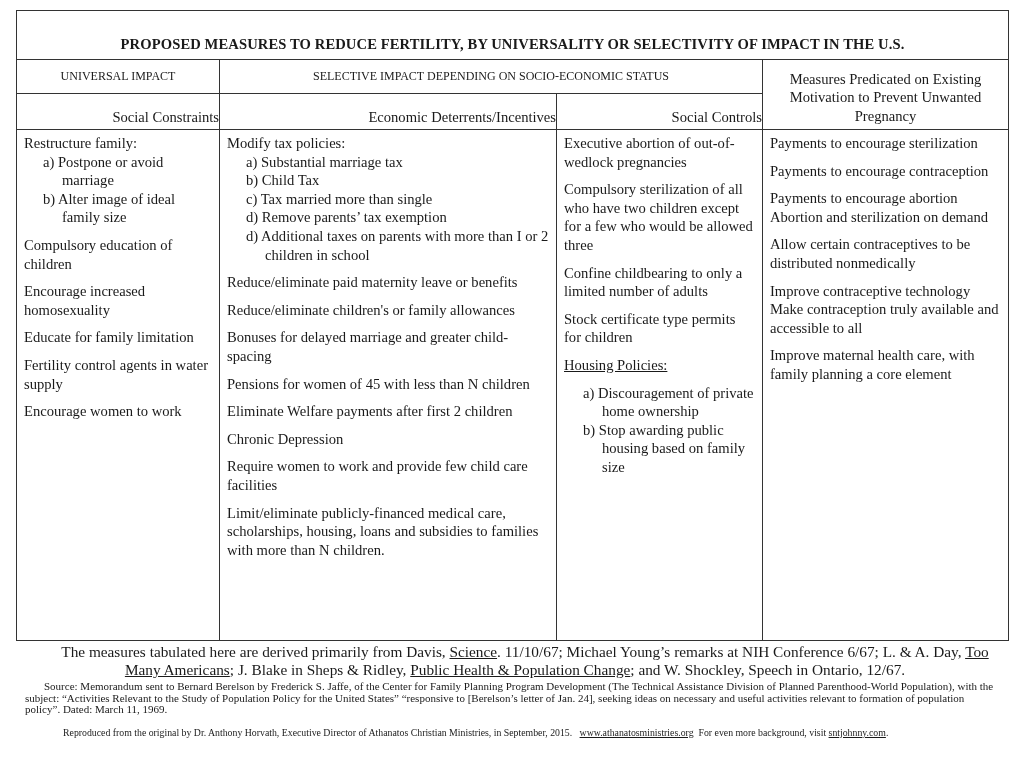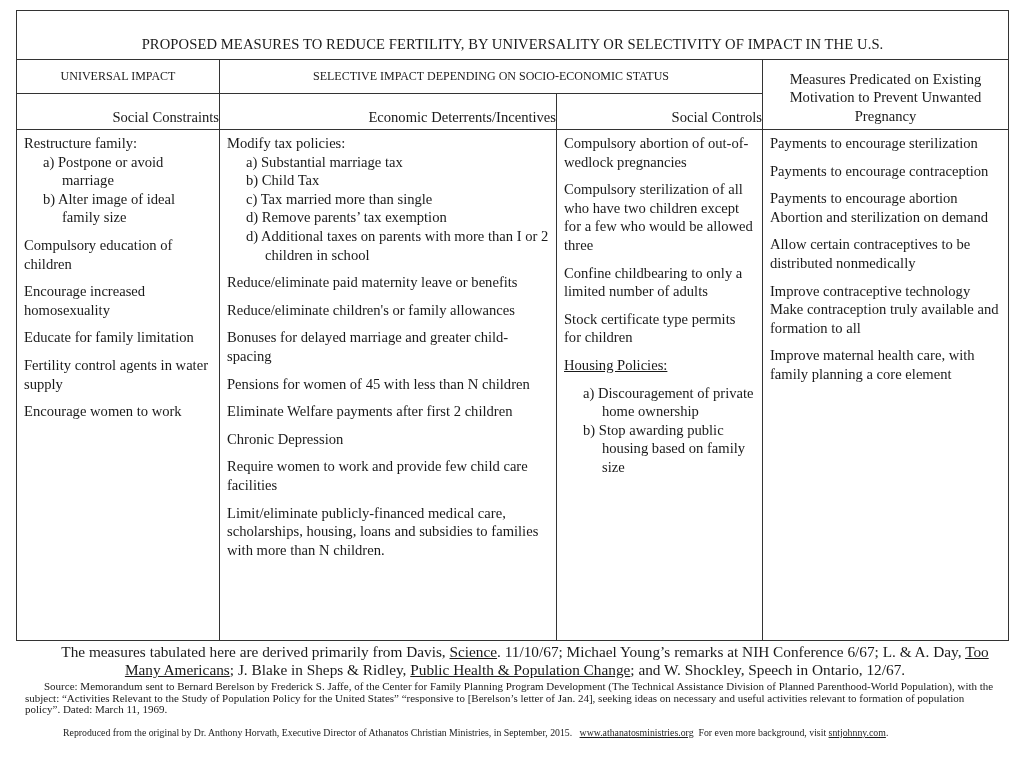--- a/index.html
+++ b/index.html
@@ -1,21 +1,21 @@
 <!DOCTYPE html>
 <html><head>
 <meta charset="utf-8">
 <style>
   html, body { margin: 0; padding: 0; background: #ffffff; }
   body { width: 1024px; height: 758px; position: relative; overflow: hidden;
          font-family: "Liberation Serif", "DejaVu Serif", serif; color: #1a1a1a; }
   #sheet { position: absolute; left: 16px; top: 10px; width: 992px; }
   table.main { border-collapse: collapse; width: 992px; table-layout: fixed; }
   table.main td { border: 1.3px solid #333; padding: 0; vertical-align: top; }
-  .title { text-align: center; font-weight: normal; font-size: 14.6px; height: 42px;
+  .title { text-align: center; font-weight: bold; font-size: 14.6px; height: 42px;
            vertical-align: bottom !important; padding-bottom: 6px !important; letter-spacing: 0.1px; }
   .h1 { text-align: center; font-size: 12px; height: 33px; vertical-align: middle !important; }
   .h2 { text-align: right; font-size: 14.6px; height: 32px; vertical-align: bottom !important; padding-bottom: 3px !important; }
   .h-motiv { text-align: center; font-size: 14.6px; vertical-align: middle !important; line-height: 18.5px; padding-top: 6px !important; }
   .body-cell { height: 506px; padding: 4px 6px 0 7px !important; font-size: 14.6px; line-height: 18.6px; }
   .item { margin: 0 0 9px 0; }
   .item .sub { padding-left: 19px; }
   .item .sub > div { padding-left: 19px; text-indent: -19px; }
   .u { text-decoration: underline; }
   .footer-main { position: absolute; left: 25px; top: 643px; width: 980px; font-size: 15.3px;
@@ -82,39 +82,39 @@
         <div class="item">Reduce/eliminate children's or family allowances</div>
         <div class="item">Bonuses for delayed marriage and greater child-spacing</div>
         <div class="item">Pensions for women of 45 with less than N children</div>
         <div class="item">Eliminate Welfare payments after first 2 children</div>
         <div class="item">Chronic Depression</div>
         <div class="item">Require women to work and provide few child care facilities</div>
         <div class="item">Limit/eliminate publicly-financed medical care, scholarships, housing, loans and subsidies to families with more than N children.</div>
       </td>
 
       <td class="body-cell">
-        <div class="item">Compulsory abortion of out-of-wedlock pregnancies</div>
+        <div class="item">Executive abortion of out-of-wedlock pregnancies</div>
         <div class="item">Compulsory sterilization of all who have two children except for a few who would be allowed three</div>
         <div class="item">Confine childbearing to only a limited number of adults</div>
         <div class="item">Stock certificate type permits for children</div>
         <div class="item">
           <div class="u" style="margin-bottom:9px">Housing Policies:</div>
           <div class="sub">
             <div>a) Discouragement of private home ownership</div>
             <div>b) Stop awarding public housing based on family size</div>
           </div>
         </div>
       </td>
 
       <td class="body-cell">
         <div class="item">Payments to encourage sterilization</div>
         <div class="item">Payments to encourage contraception</div>
         <div class="item">Payments to encourage abortion Abortion and sterilization on demand</div>
         <div class="item">Allow certain contraceptives to be distributed nonmedically</div>
-        <div class="item">Improve contraceptive technology Make contraception truly available and formation to all</div>
+        <div class="item">Improve contraceptive technology Make contraception truly available and accessible to all</div>
         <div class="item">Improve maternal health care, with family planning a core element</div>
       </td>
     </tr>
   </tbody>
     </table>
 </div>
 
 <div class="footer-main"><span>The measures tabulated here are derived primarily from Davis, </span><span class="u">Science</span><span>. 11/10/67; Michael Young’s remarks at NIH Conference 6/67; L. &amp; A. Day, </span><span class="u">Too Many Americans</span><span>; J. Blake in Sheps &amp; Ridley, </span><span class="u">Public Health &amp; Population Change</span><span>; and W. Shockley, Speech in Ontario, 12/67.</span></div>
 
 <div class="footer-source">Source: Memorandum sent to Bernard Berelson by Frederick S. Jaffe, of the Center for Family Planning Program Development (The Technical Assistance Division of Planned Parenthood-World Population), with the subject: “Activities Relevant to the Study of Population Policy for the United States” “responsive to [Berelson’s letter of Jan. 24], seeking ideas on necessary and useful activities relevant to formation of population policy”. Dated: March 11, 1969.</div>

